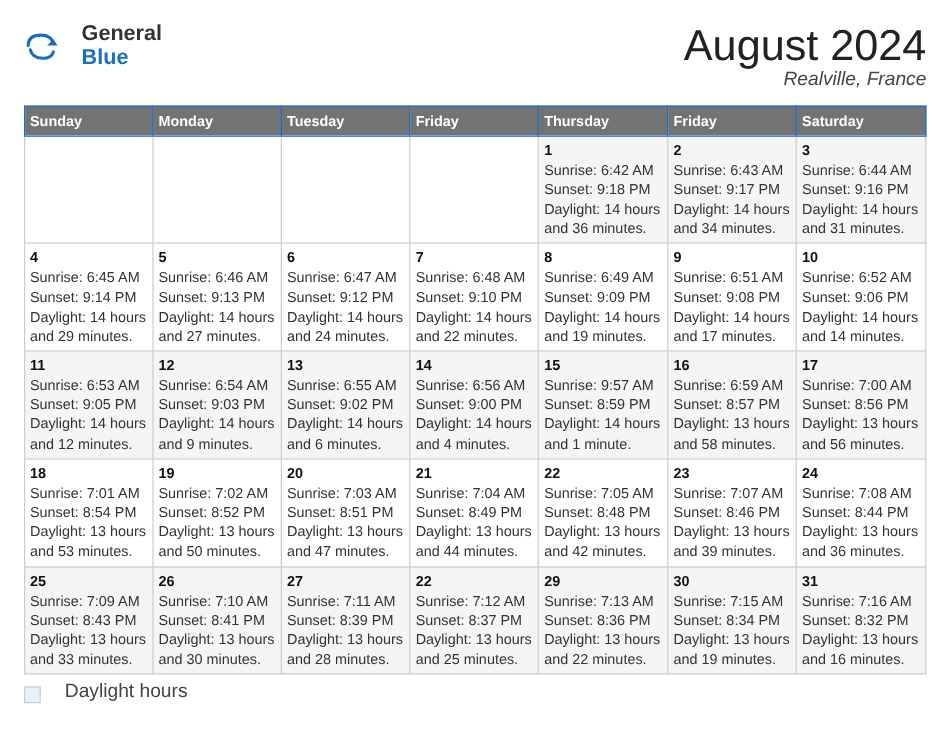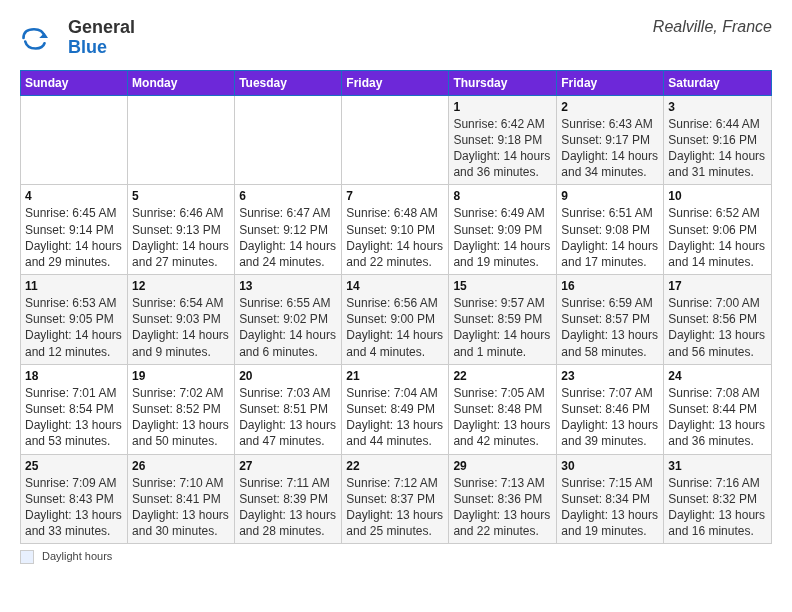--- a/index.html
+++ b/index.html
@@ -49,21 +49,21 @@
       font-size: 16px;
       color: #444;
       font-style: italic;
     }
     .calendar {
       width: 100%;
       border-collapse: collapse;
       font-size: 10.5px;
     }
     .calendar th {
-      background: #6d28d9;
+      background: #737373;
       color: #fff;
       padding: 5px 4px;
       text-align: left;
       font-weight: bold;
       font-size: 12px;
       border: 1px solid #1a6fc4;
     }
     .calendar td {
       border: 1px solid #ccc;
       vertical-align: top;
@@ -88,25 +88,25 @@
     .day-info {
       color: #333;
       font-size: 12px;
       line-height: 1.35;
     }
     .empty-cell {
       background: #fff !important;
     }
     .footer {
       margin-top: 6px;
-      font-size: 11px;
+      font-size: 16px;
       color: #444;
       display: flex;
-      align-items: flex-start;
-      gap: 8px;
+      align-items: flex-end;
+      gap: 20px;
     }
     .footer-box {
       width: 14px;
       height: 14px;
       background: #e8f0fe;
       border: 1px solid #ccc;
       display: inline-block;
     }
   </style>
 </head>
@@ -122,20 +122,21 @@
         <path d="M6 20 Q8 28 18 28 Q26 28 28 22" stroke="#1a6fc4" stroke-width="3" fill="none" stroke-linecap="round"></path>
       </svg>
       <div>
         <div class="logo-text">
           <span class="logo-general">General</span><br>
           <span class="logo-blue">Blue</span>
         </div>
       </div>
     </div>
     <div class="title-block">
+      <div class="month-title">August 2024</div>
       <div class="location">Realville, France</div>
     </div>
   </div>
 
   <table class="calendar">
     <thead>
       <tr>
         <th>Sunday</th>
         <th>Monday</th>
         <th>Tuesday</th>

